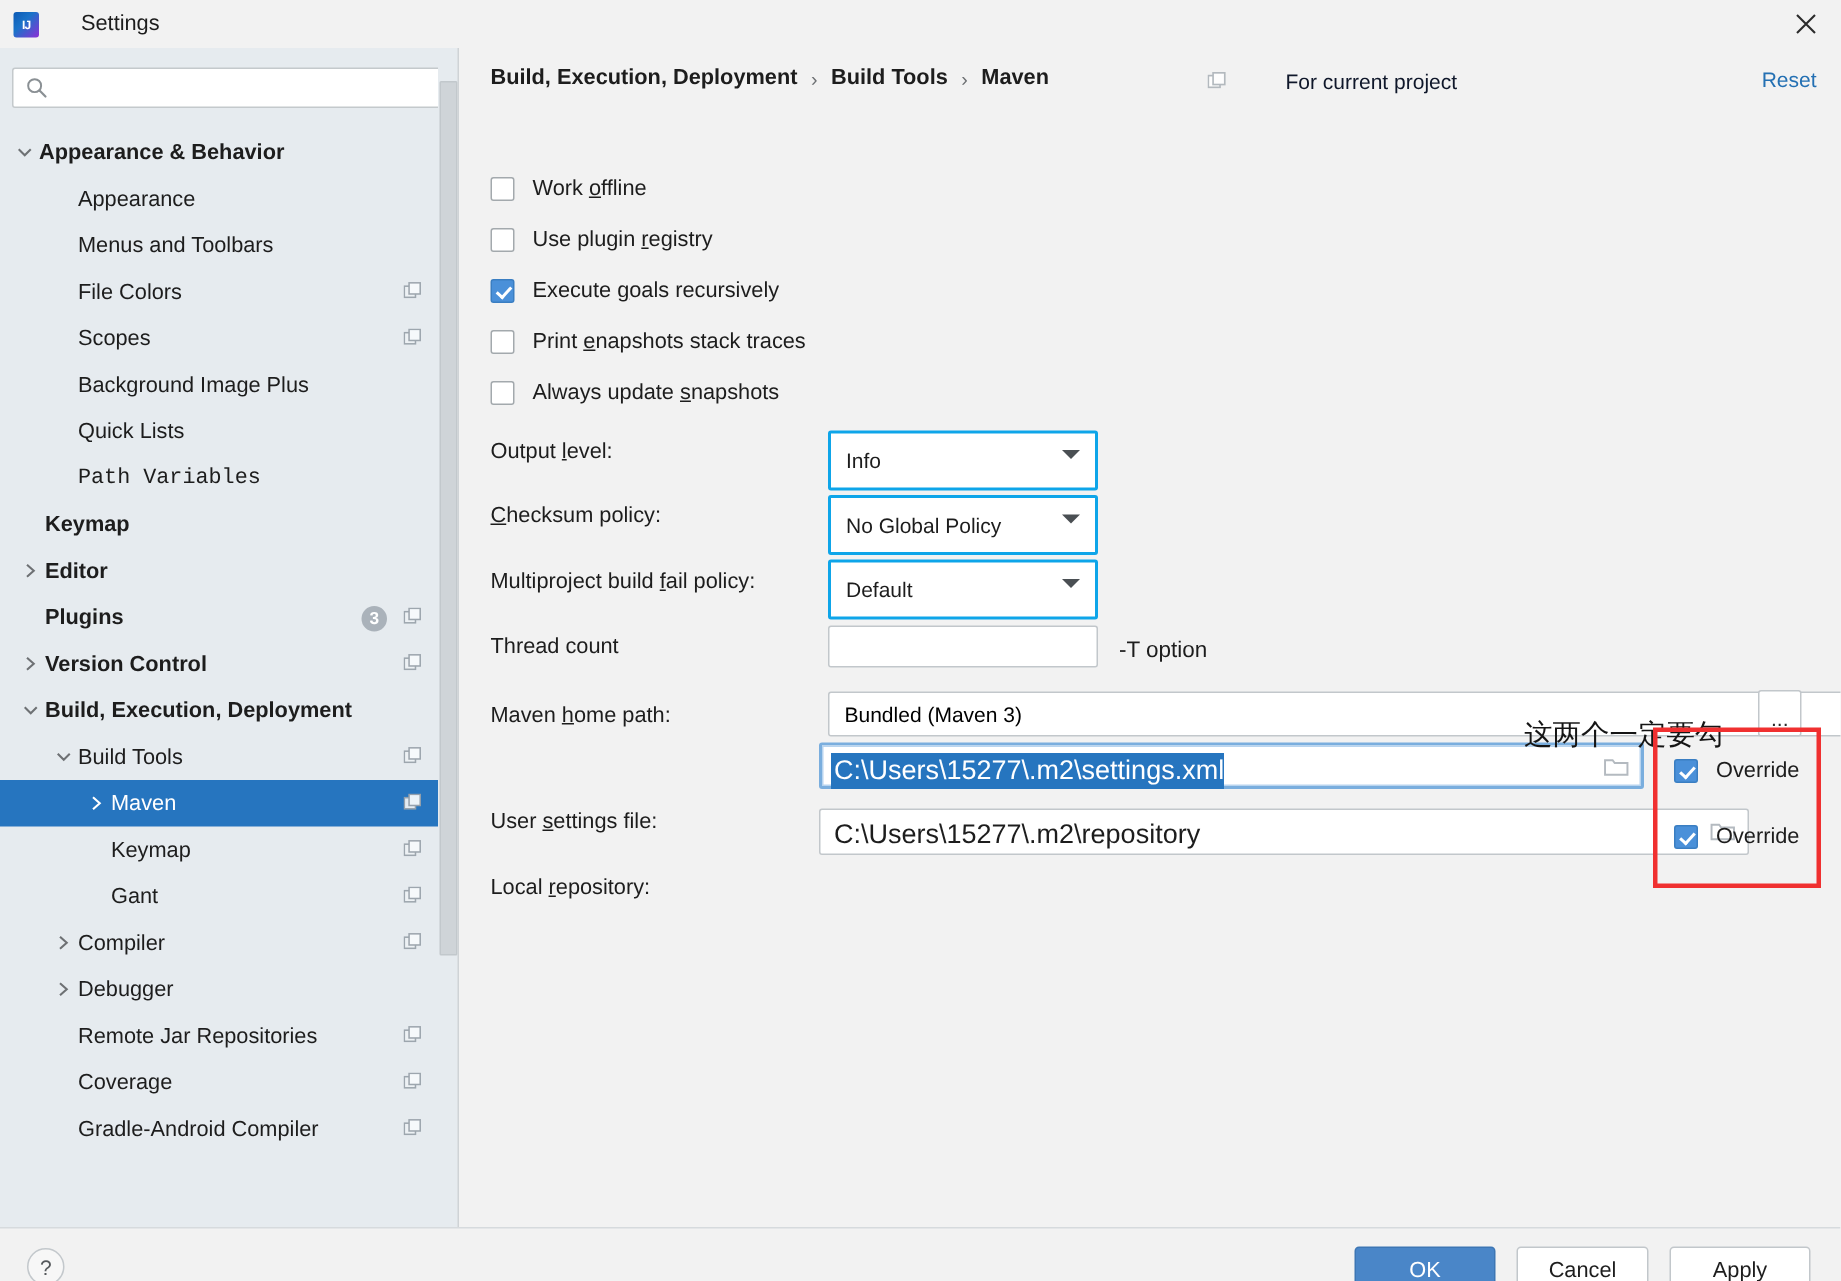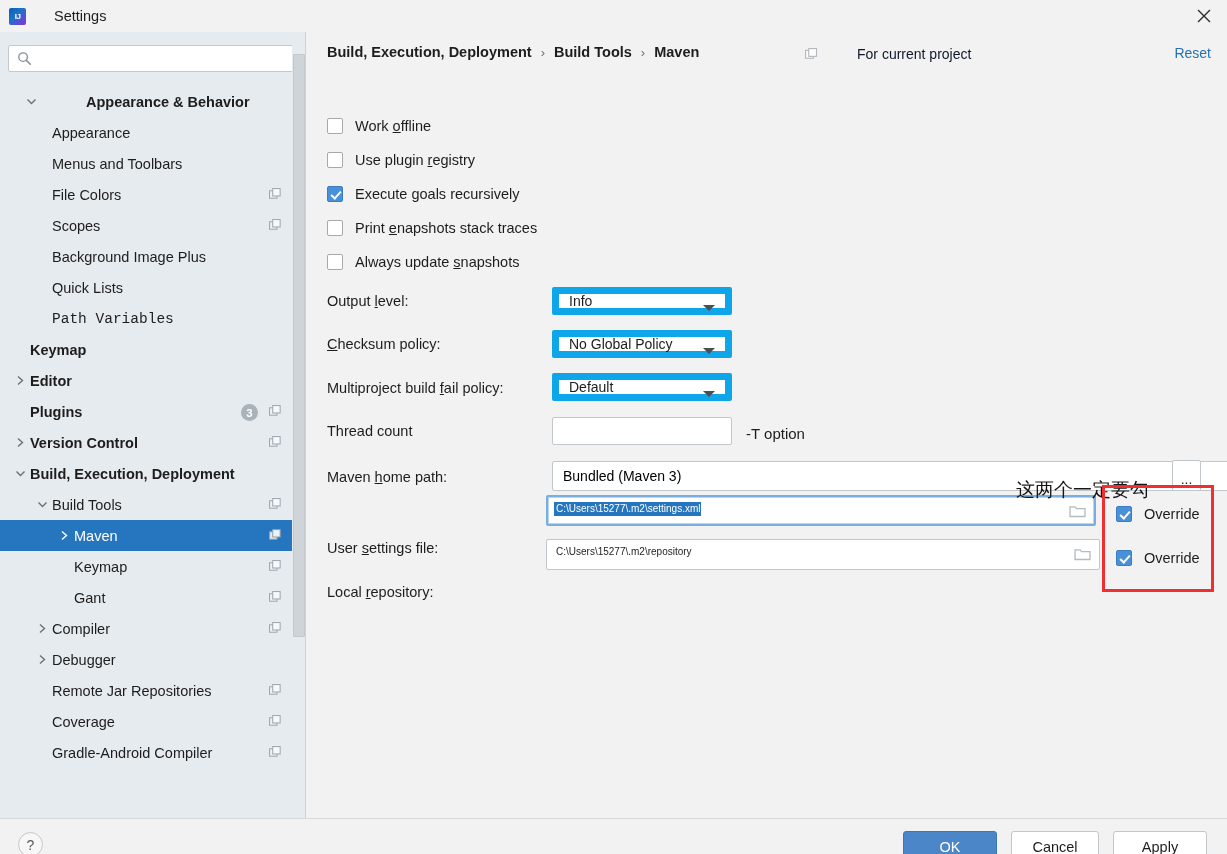--- a/index.html
+++ b/index.html
@@ -217,23 +217,23 @@
   u { text-decoration: underline; }
 
   .flabel {
     position: absolute;
     font-size: 14.5px;
     color: #1d1d1d;
     white-space: nowrap;
   }
   .combo {
     position: absolute;
-    height: 28px;
+    height: 40px;
     background: #fff;
-    border: 7px solid #0ea5e9;
+    border: 2px solid #0ea5e9;
     border-radius: 2px;
     display: flex; align-items: center;
     padding-left: 10px;
     font-size: 14px;
     color: #1d1d1d;
   }
   .combo .caret {
     position: absolute; right: 10px; top: 11px;
     width: 0; height: 0;
     border-left: 6px solid transparent;
@@ -288,21 +288,21 @@
     border: 1px solid #c2c7cb;
     border-radius: 2px;
   }
   .fieldbox.focused {
     border: 2px solid #7aaede;
     box-shadow: 0 0 0 1px #b8d4ef inset;
   }
   .fieldtext {
     position: absolute;
     left: 6px; top: 4px;
-    font-size: 10px;
+    font-size: 18px;
     color: #1d1d1d;
     white-space: nowrap;
   }
   .fieldtext.selected-text {
     background: #2675bf;
     color: #fff;
     padding: 1px 0 2px 2px;
   }
   .folder-icon {
     position: absolute;
@@ -384,21 +384,21 @@
 
   <div class="sidebar">
     <div class="search-wrap">
       <input class="search-input" type="text" placeholder="" style="">
       <svg class="search-icon" viewBox="0 0 16 16">
         <circle cx="6.5" cy="6.5" r="4.6" fill="none" stroke="#8a9094" stroke-width="1.4"></circle>
         <path d="M10 10 L14.2 14.2" stroke="#8a9094" stroke-width="1.6" fill="none" stroke-linecap="round"></path>
       </svg>
     </div>
     <div class="tree" id="tree">
-        <div class="tree-row bold" style="padding-left: 21px; gap: 45px;">
+        <div class="tree-row bold" style="padding-left: 6px;">
           <span class="arrow">
             <svg width="11" height="9" viewBox="0 0 11 9">
               <path d="M1.5 2.5 L5.5 6.5 L9.5 2.5" fill="none" stroke="currentColor" stroke-width="1.4"></path>
             </svg>
           </span>
           <span class="tree-label">Appearance &amp; Behavior</span>
         </div>
         <div class="tree-row" style="padding-left: 32px;">
           <span class="arrow empty">
             <svg width="9" height="11" viewBox="0 0 9 11">
@@ -714,21 +714,21 @@
     <div class="fieldbox focused" style="left:240px; top:463px; width:550px; height:31px;">
       <span class="fieldtext selected-text" style="top:5px;">C:\Users\15277\.m2\settings.xml</span>
       <svg class="folder-icon" viewBox="0 0 18 15">
         <path d="M1 3 h5.4 l1.5 2 h9.1 v8.4 h-16 z" fill="none" stroke="#b4bac0" stroke-width="1.4"></path>
       </svg>
     </div>
 
     <div class="flabel" style="left:21px; top:552px;">
       <span>Local </span><u>r</u><span>epository:</span>
     </div>
-    <div class="fieldbox" style="left:240px; top:507px; width:554px; height:31px;">
+    <div class="fieldbox" style="left:240px; top:507px; width:620px; height:31px;">
       <span class="fieldtext" style="top:6px; left:9px;">C:\Users\15277\.m2\repository</span>
       <svg class="folder-icon" viewBox="0 0 18 15">
         <path d="M1 3 h5.4 l1.5 2 h9.1 v8.4 h-16 z" fill="none" stroke="#b4bac0" stroke-width="1.4"></path>
       </svg>
     </div>
 
     <div class="ov-row" style="left:810px; top:474px;">
       <span class="cb checked"></span>
       <span>Override</span>
     </div>

